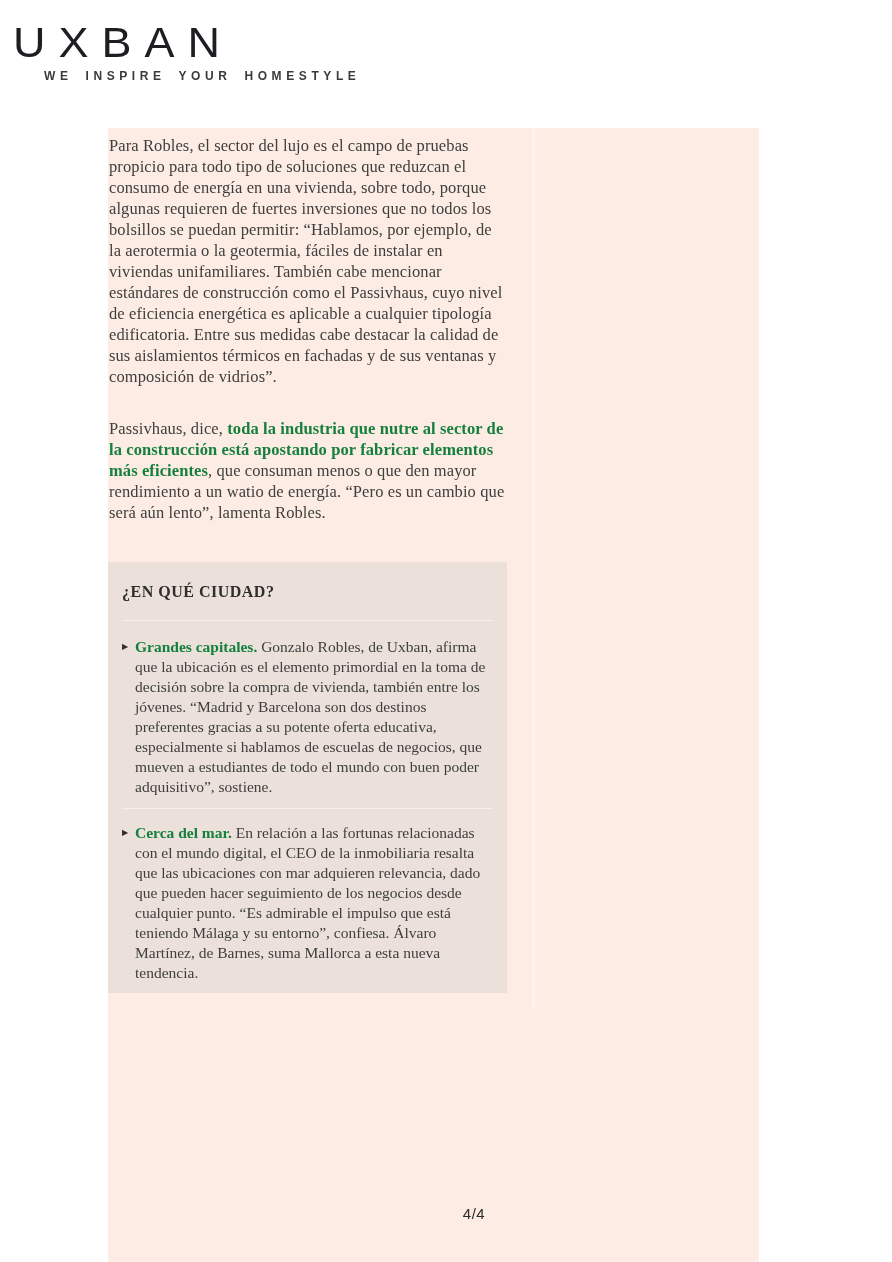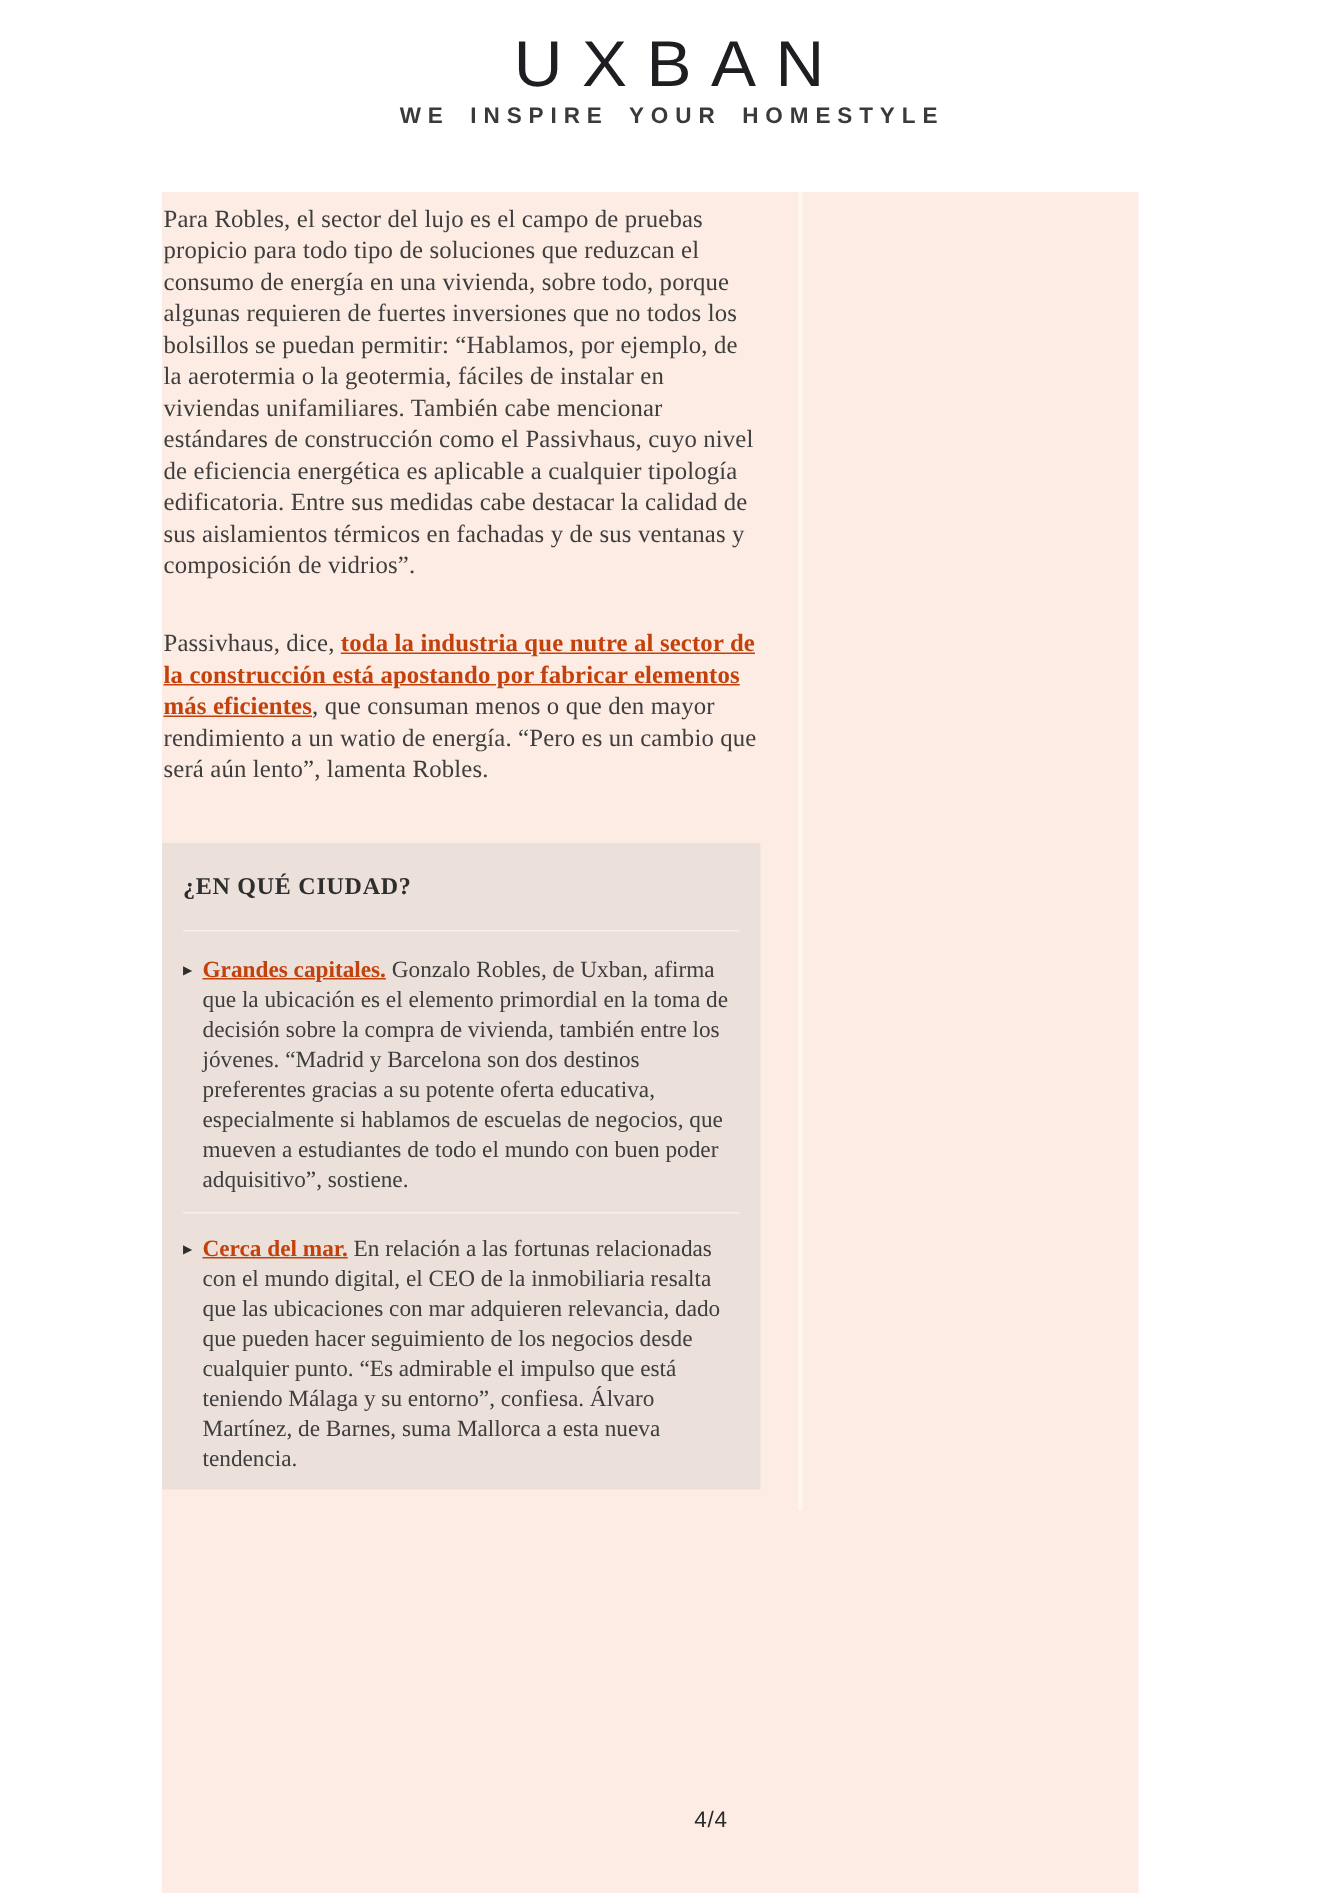--- a/index.html
+++ b/index.html
@@ -5,40 +5,41 @@
   html, body { margin:0; padding:0; }
   body {
     width:892px; height:1262px;
     background:#ffffff;
     font-family:"Liberation Serif", serif;
     position:relative;
     overflow:hidden;
   }
 
   
-  .logo-wrap { position:absolute; top:20px; left:0; width:100%; text-align:center; }
+  .logo-wrap { position:absolute; top:20px; left:0; width:100%; }
   .brand {
     font-family:"Liberation Sans", sans-serif;
     font-weight:300;
     font-size:45px;
     letter-spacing:13px;
     text-indent:13px;
     color:#1e1e22;
     line-height:1.0;
     transform:scaleY(0.96);
   }
   .tagline {
     margin-top:4px;
     font-family:"Liberation Sans", sans-serif;
-    font-size:15px;
+    font-size:12px;
     font-weight:bold;
     letter-spacing:4.6px;
     word-spacing:5px;
     text-indent:4px;
     color:#3a3a3a;
+    margin-left:40px;
   }
 
   
   .content {
     position:absolute;
     left:108px; top:128px;
     width:651px; height:1218px;
     background:#fdece3;
   }
   .divider {
@@ -54,21 +55,21 @@
 
   .para {
     margin:0;
     font-size:16.5px;
     line-height:21px;
     color:#3e3e3e;
     letter-spacing:0.1px;
   }
   .para1 { position:absolute; top:7px;   left:1px; width:399px; }
   .para2 { position:absolute; top:290px; left:1px; width:399px; }
-  .rich-bold, .bold { font-weight:bold; color:#c2410c;text-decoration:underline; }
+  .rich-bold, .bold { font-weight:bold; color:#15803d; }
 
   
   .city-box {
     position:absolute;
     left:0; top:434px;
     width:399px; height:431px;
     background:#ebe1da;
     box-sizing:border-box;
     padding:0 14px;
   }

